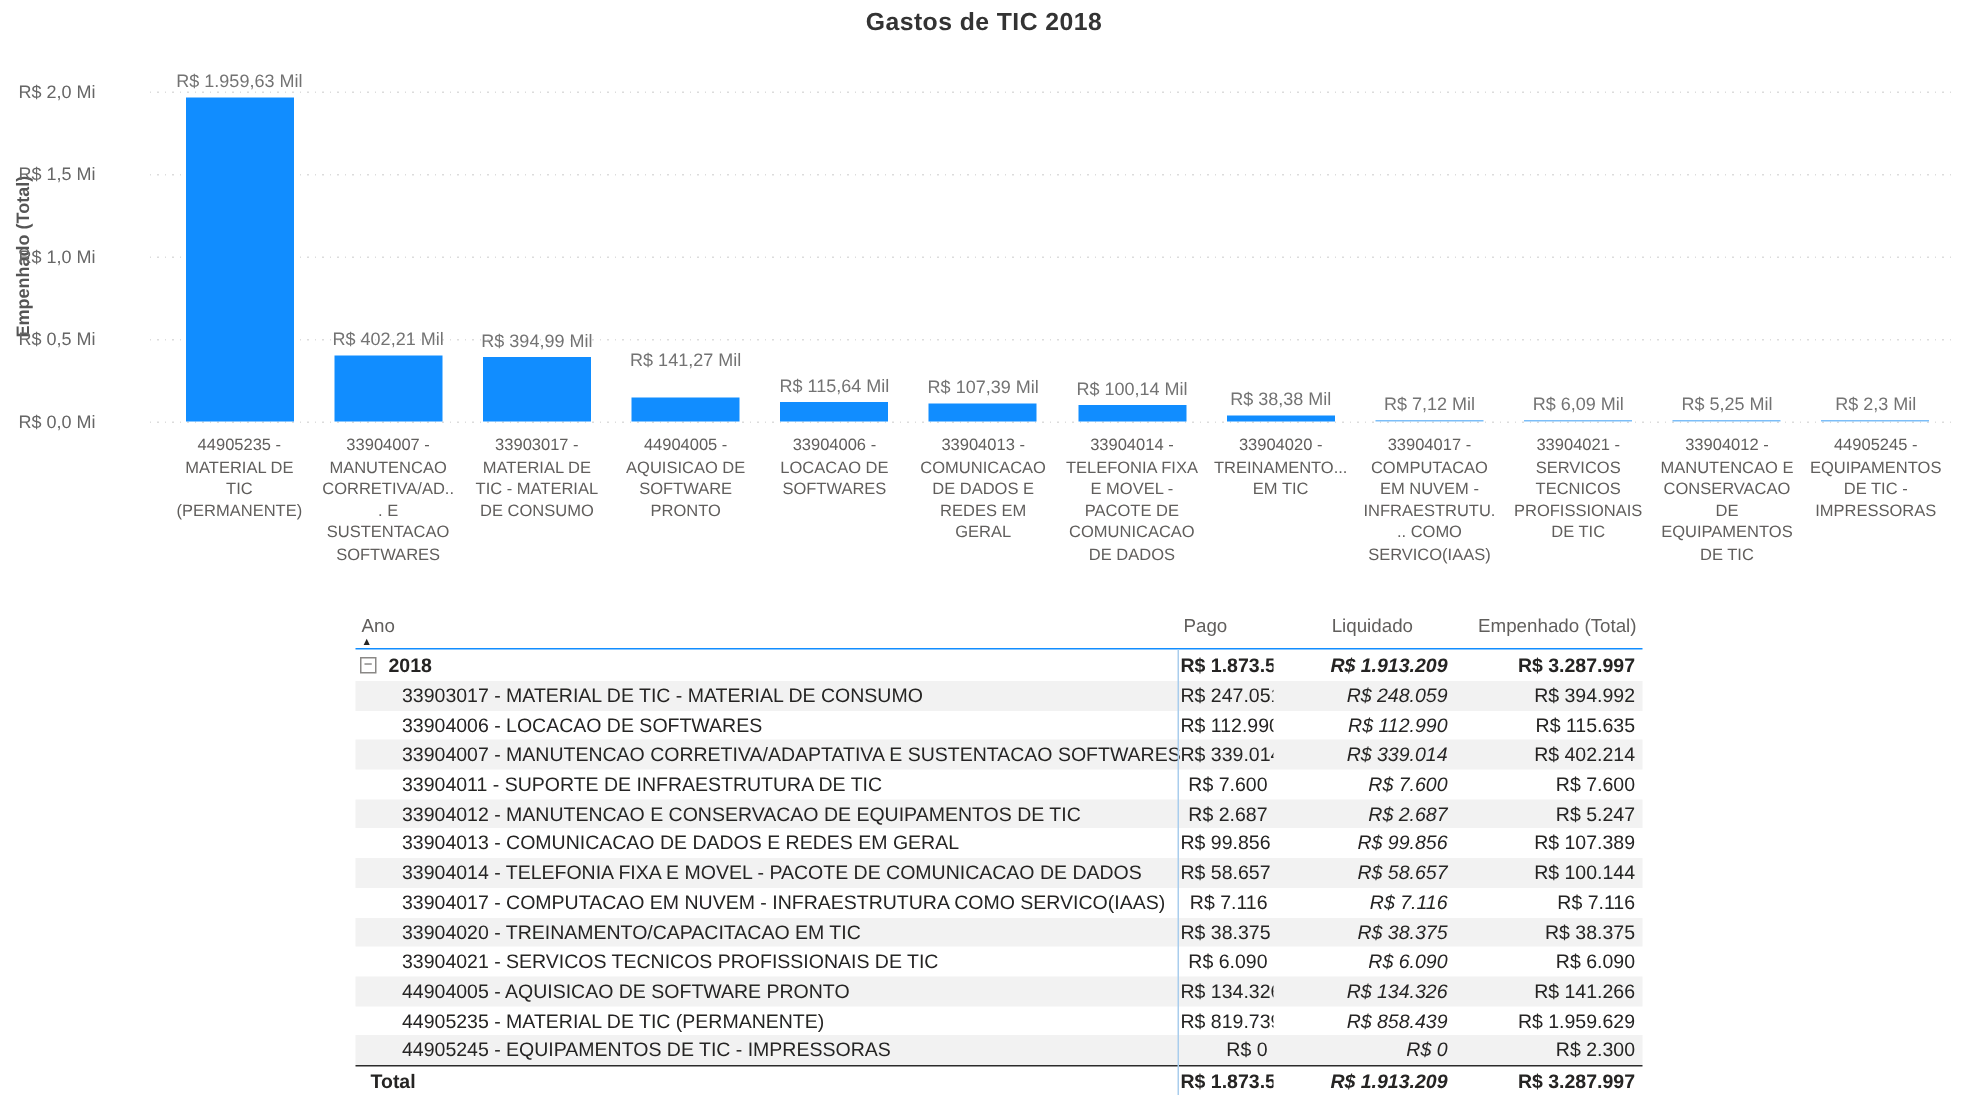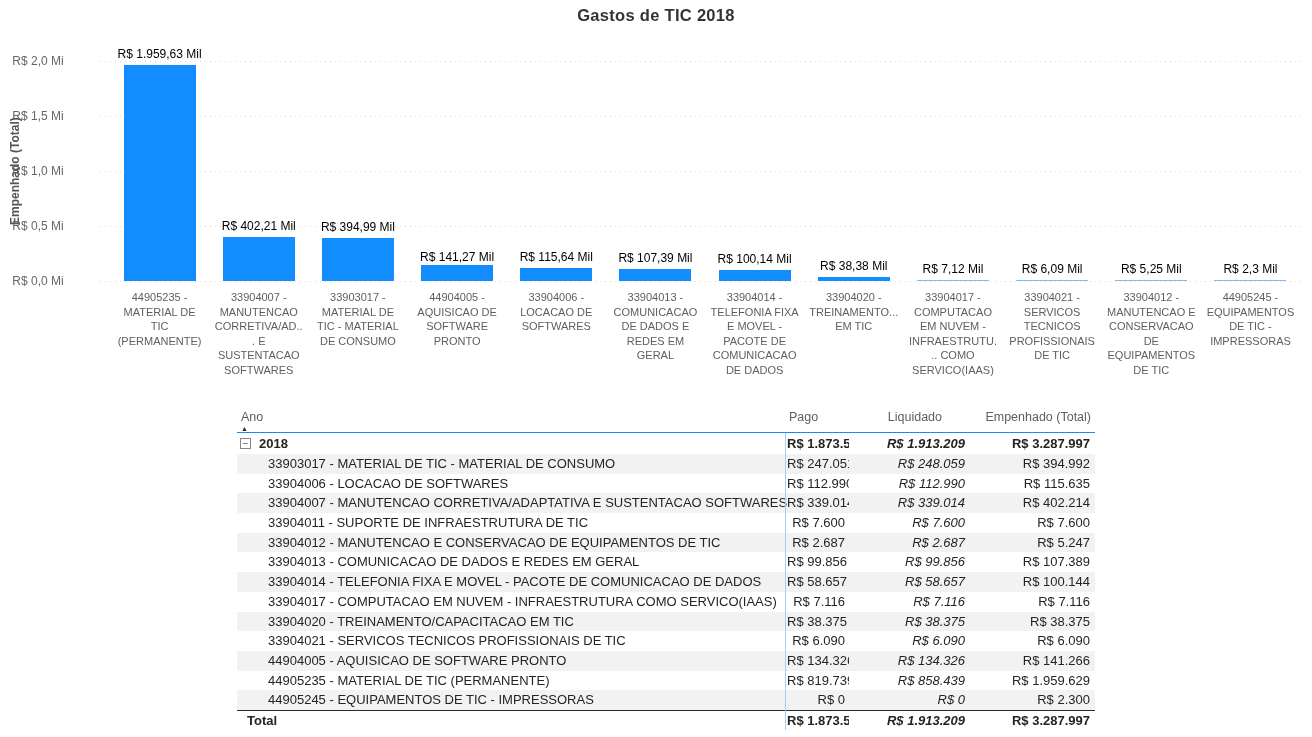--- a/index.html
+++ b/index.html
@@ -18,21 +18,21 @@
   .gridline { position:absolute; left:100px; right:8px; height:1px;
               background-image:repeating-linear-gradient(to right,#dcdcdc 0 1px,transparent 1px 5px); }
   .ytick { position:absolute; left:0; width:76px; text-align:center;
            font-size:12px; color:#666; line-height:16px; }
   #bars-area { position:absolute; left:110px; top:0; width:1190px; height:400px; display:flex; }
   .slot { position:relative; flex:1 1 0; height:100%; }
   .bar { position:absolute; left:50%; transform:translateX(-50%); width:72px; bottom:119px;
          background:#118DFF; }
   .bar.tiny { background:#7CBEF8; }
   .bar-value-label { position:absolute; left:50%; transform:translateX(-50%);
-                     white-space:nowrap; font-size:12px; color:#000000; }
+                     white-space:nowrap; font-size:12px; color:#737373; }
   .cat-label { position:absolute; top:290px; left:50%; transform:translateX(-50%);
                width:90px; text-align:center; font-size:11px; line-height:14.5px;
                color:#605E5C; word-wrap:break-word; }
 
   
   #matrix { position:absolute; left:237px; top:407px; width:858px; font-size:13px; color:#252423; }
   .m-grid { display:grid; grid-template-columns:550px 62px 118px 128px; align-items:stretch; }
   #m-header { height:26px; border-bottom:1px solid #118DFF; color:#605E5C; font-size:12.5px; }
   #m-header .hc { line-height:14px; padding-top:3px; }
   .hc-ano { padding-left:4px; }
@@ -89,21 +89,21 @@
           <div class="bar-value-label" style="bottom: 167.243px;">R$ 402,21 Mil</div>
           <div class="bar" style="height: 44.2431px; background: rgb(17, 141, 255);"></div>
           <div class="cat-label">33904007 - MANUTENCAO CORRETIVA/AD... E SUSTENTACAO SOFTWARES</div>
         </div>
         <div class="slot">
           <div class="bar-value-label" style="bottom: 166.449px;">R$ 394,99 Mil</div>
           <div class="bar" style="height: 43.4489px; background: rgb(17, 141, 255);"></div>
           <div class="cat-label">33903017 - MATERIAL DE TIC - MATERIAL DE CONSUMO</div>
         </div>
         <div class="slot">
-          <div class="bar-value-label" style="bottom: 136px;">R$ 141,27 Mil</div>
+          <div class="bar-value-label" style="bottom: 153px;">R$ 141,27 Mil</div>
           <div class="bar" style="height: 15.5397px; background: rgb(17, 141, 255);"></div>
           <div class="cat-label">44904005 - AQUISICAO DE SOFTWARE PRONTO</div>
         </div>
         <div class="slot">
           <div class="bar-value-label" style="bottom: 135.72px;">R$ 115,64 Mil</div>
           <div class="bar" style="height: 12.7204px; background: rgb(17, 141, 255);"></div>
           <div class="cat-label">33904006 - LOCACAO DE SOFTWARES</div>
         </div>
         <div class="slot">
           <div class="bar-value-label" style="bottom: 134.813px;">R$ 107,39 Mil</div>

